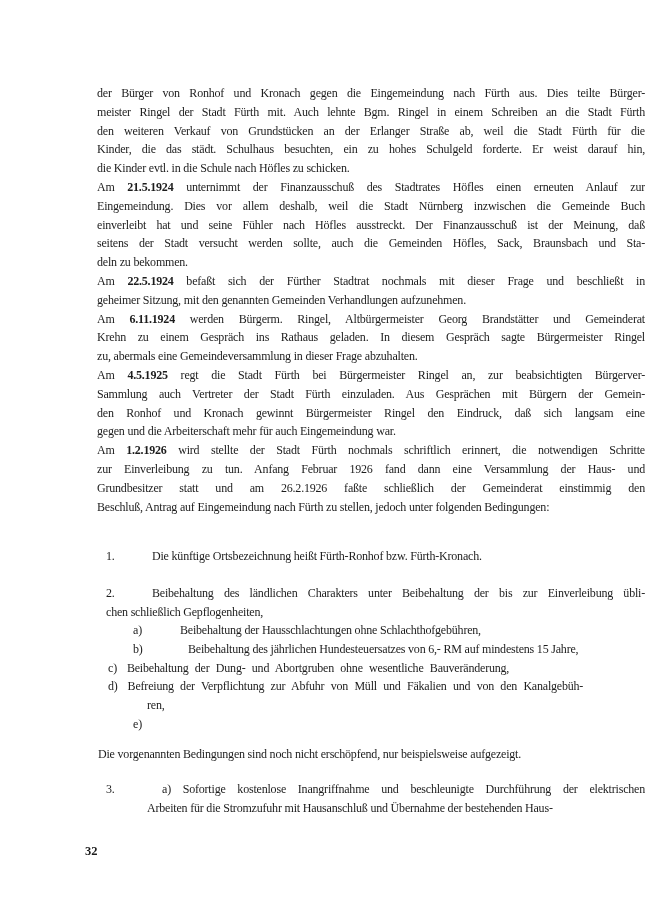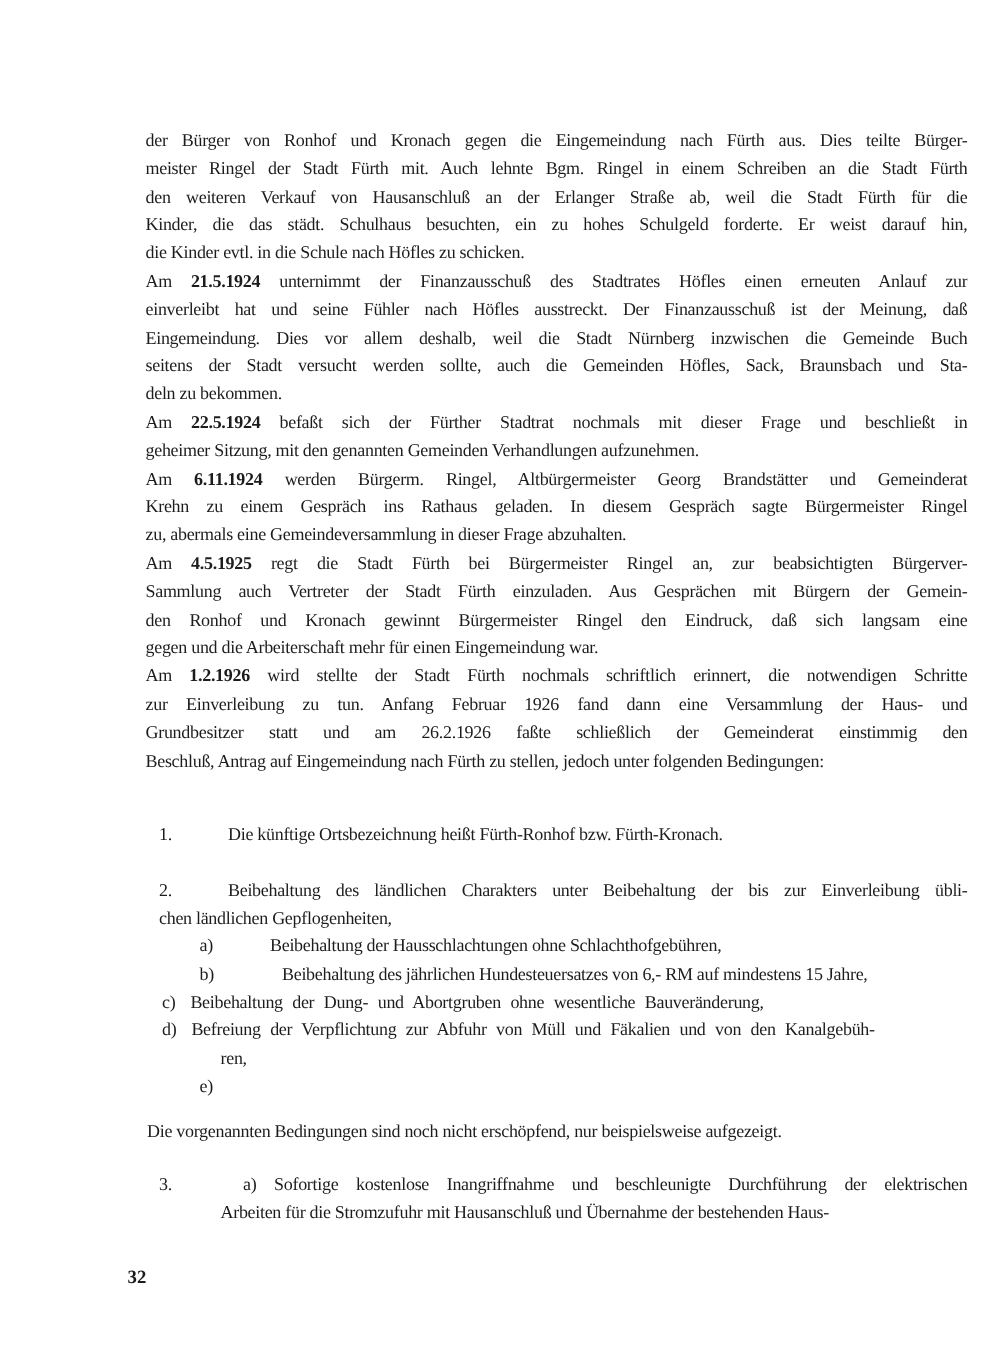--- a/index.html
+++ b/index.html
@@ -45,49 +45,49 @@
   #page-number { left:85px;  top:842px; font-weight:700; font-size:12.5px; letter-spacing:0; }
 </style>
 </head>
 <body>
 
 <div class="page">
 
   <div class="body-block">
     <div class="ln j"><span></span><b></b><span>der Bürger von Ronhof und Kronach gegen die Eingemeindung nach Fürth aus. Dies teilte Bürger-</span></div>
     <div class="ln j"><span></span><b></b><span>meister Ringel der Stadt Fürth mit. Auch lehnte Bgm. Ringel in einem Schreiben an die Stadt Fürth</span></div>
-    <div class="ln j"><span></span><b></b><span>den weiteren Verkauf von Hausanschluß an der Erlanger Straße ab, weil die Stadt Fürth für die</span></div>
+    <div class="ln j"><span></span><b></b><span>den weiteren Verkauf von Grundstücken an der Erlanger Straße ab, weil die Stadt Fürth für die</span></div>
     <div class="ln j"><span></span><b></b><span>Kinder, die das städt. Schulhaus besuchten, ein zu hohes Schulgeld forderte. Er weist darauf hin,</span></div>
     <div class="ln e"><span></span><b></b><span>die Kinder evtl. in die Schule nach Höfles zu schicken.</span></div>
     <div class="ln j"><span>Am </span><b>21.5.1924</b><span> unternimmt der Finanzausschuß des Stadtrates Höfles einen erneuten Anlauf zur</span></div>
+    <div class="ln j"><span></span><b></b><span>Eingemeindung. Dies vor allem deshalb, weil die Stadt Nürnberg inzwischen die Gemeinde Buch</span></div>
     <div class="ln j"><span></span><b></b><span>einverleibt hat und seine Fühler nach Höfles ausstreckt. Der Finanzausschuß ist der Meinung, daß</span></div>
-    <div class="ln j"><span></span><b></b><span>Eingemeindung. Dies vor allem deshalb, weil die Stadt Nürnberg inzwischen die Gemeinde Buch</span></div>
     <div class="ln j"><span></span><b></b><span>seitens der Stadt versucht werden sollte, auch die Gemeinden Höfles, Sack, Braunsbach und Sta-</span></div>
     <div class="ln e"><span></span><b></b><span>deln zu bekommen.</span></div>
     <div class="ln j"><span>Am </span><b>22.5.1924</b><span> befaßt sich der Fürther Stadtrat nochmals mit dieser Frage und beschließt in</span></div>
     <div class="ln e"><span></span><b></b><span>geheimer Sitzung, mit den genannten Gemeinden Verhandlungen aufzunehmen.</span></div>
     <div class="ln j"><span>Am </span><b>6.11.1924</b><span> werden Bürgerm. Ringel, Altbürgermeister Georg Brandstätter und Gemeinderat</span></div>
     <div class="ln j"><span></span><b></b><span>Krehn zu einem Gespräch ins Rathaus geladen. In diesem Gespräch sagte Bürgermeister Ringel</span></div>
     <div class="ln e"><span></span><b></b><span>zu, abermals eine Gemeindeversammlung in dieser Frage abzuhalten.</span></div>
     <div class="ln j"><span>Am </span><b>4.5.1925</b><span> regt die Stadt Fürth bei Bürgermeister Ringel an, zur beabsichtigten Bürgerver-</span></div>
     <div class="ln j"><span></span><b></b><span>Sammlung auch Vertreter der Stadt Fürth einzuladen. Aus Gesprächen mit Bürgern der Gemein-</span></div>
     <div class="ln j"><span></span><b></b><span>den Ronhof und Kronach gewinnt Bürgermeister Ringel den Eindruck, daß sich langsam eine</span></div>
-    <div class="ln e"><span></span><b></b><span>gegen und die Arbeiterschaft mehr für einen Eingemeindung war.</span></div>
+    <div class="ln e"><span></span><b></b><span>gegen und die Arbeiterschaft mehr für auch Eingemeindung war.</span></div>
     <div class="ln j"><span>Am </span><b>1.2.1926</b><span> wird stellte der Stadt Fürth nochmals schriftlich erinnert, die notwendigen Schritte</span></div>
     <div class="ln j"><span></span><b></b><span>zur Einverleibung zu tun. Anfang Februar 1926 fand dann eine Versammlung der Haus- und</span></div>
     <div class="ln j"><span></span><b></b><span>Grundbesitzer statt und am 26.2.1926 faßte schließlich der Gemeinderat einstimmig den</span></div>
     <div class="ln e"><span></span><b></b><span>Beschluß, Antrag auf Eingemeindung nach Fürth zu stellen, jedoch unter folgenden Bedingungen:</span></div>
   </div>
 
   <div class="abs" id="item1-num">1.</div>
   <div class="abs" id="item1-text">Die künftige Ortsbezeichnung heißt Fürth-Ronhof bzw. Fürth-Kronach.</div>
 
   <div class="abs" id="item2-num">2.</div>
   <div class="absj" id="item2-text">Beibehaltung des ländlichen Charakters unter Beibehaltung der bis zur Einverleibung übli-</div>
-  <div class="abs" id="item2-cont">chen ländlichen Gepflogenheiten,</div>
+  <div class="abs" id="item2-cont">chen schließlich Gepflogenheiten,</div>
 
   <div class="abs" id="sub-a-label">a)</div>
   <div class="abs" id="sub-a-text">Beibehaltung der Hausschlachtungen ohne Schlachthofgebühren,</div>
 
   <div class="abs" id="sub-b-label">b)</div>
   <div class="abs" id="sub-b-text">Beibehaltung des jährlichen Hundesteuersatzes von 6,- RM auf mindestens 15 Jahre,</div>
 
   <div class="abs wide" id="sub-c"><span class="lbl">c)</span><span>Beibehaltung der Dung- und Abortgruben ohne wesentliche Bauveränderung,</span></div>
 
   <div class="abs wide" id="sub-d"><span class="lbl">d)</span><span>Befreiung der Verpflichtung zur Abfuhr von Müll und Fäkalien und von den Kanalgebüh-</span></div>

